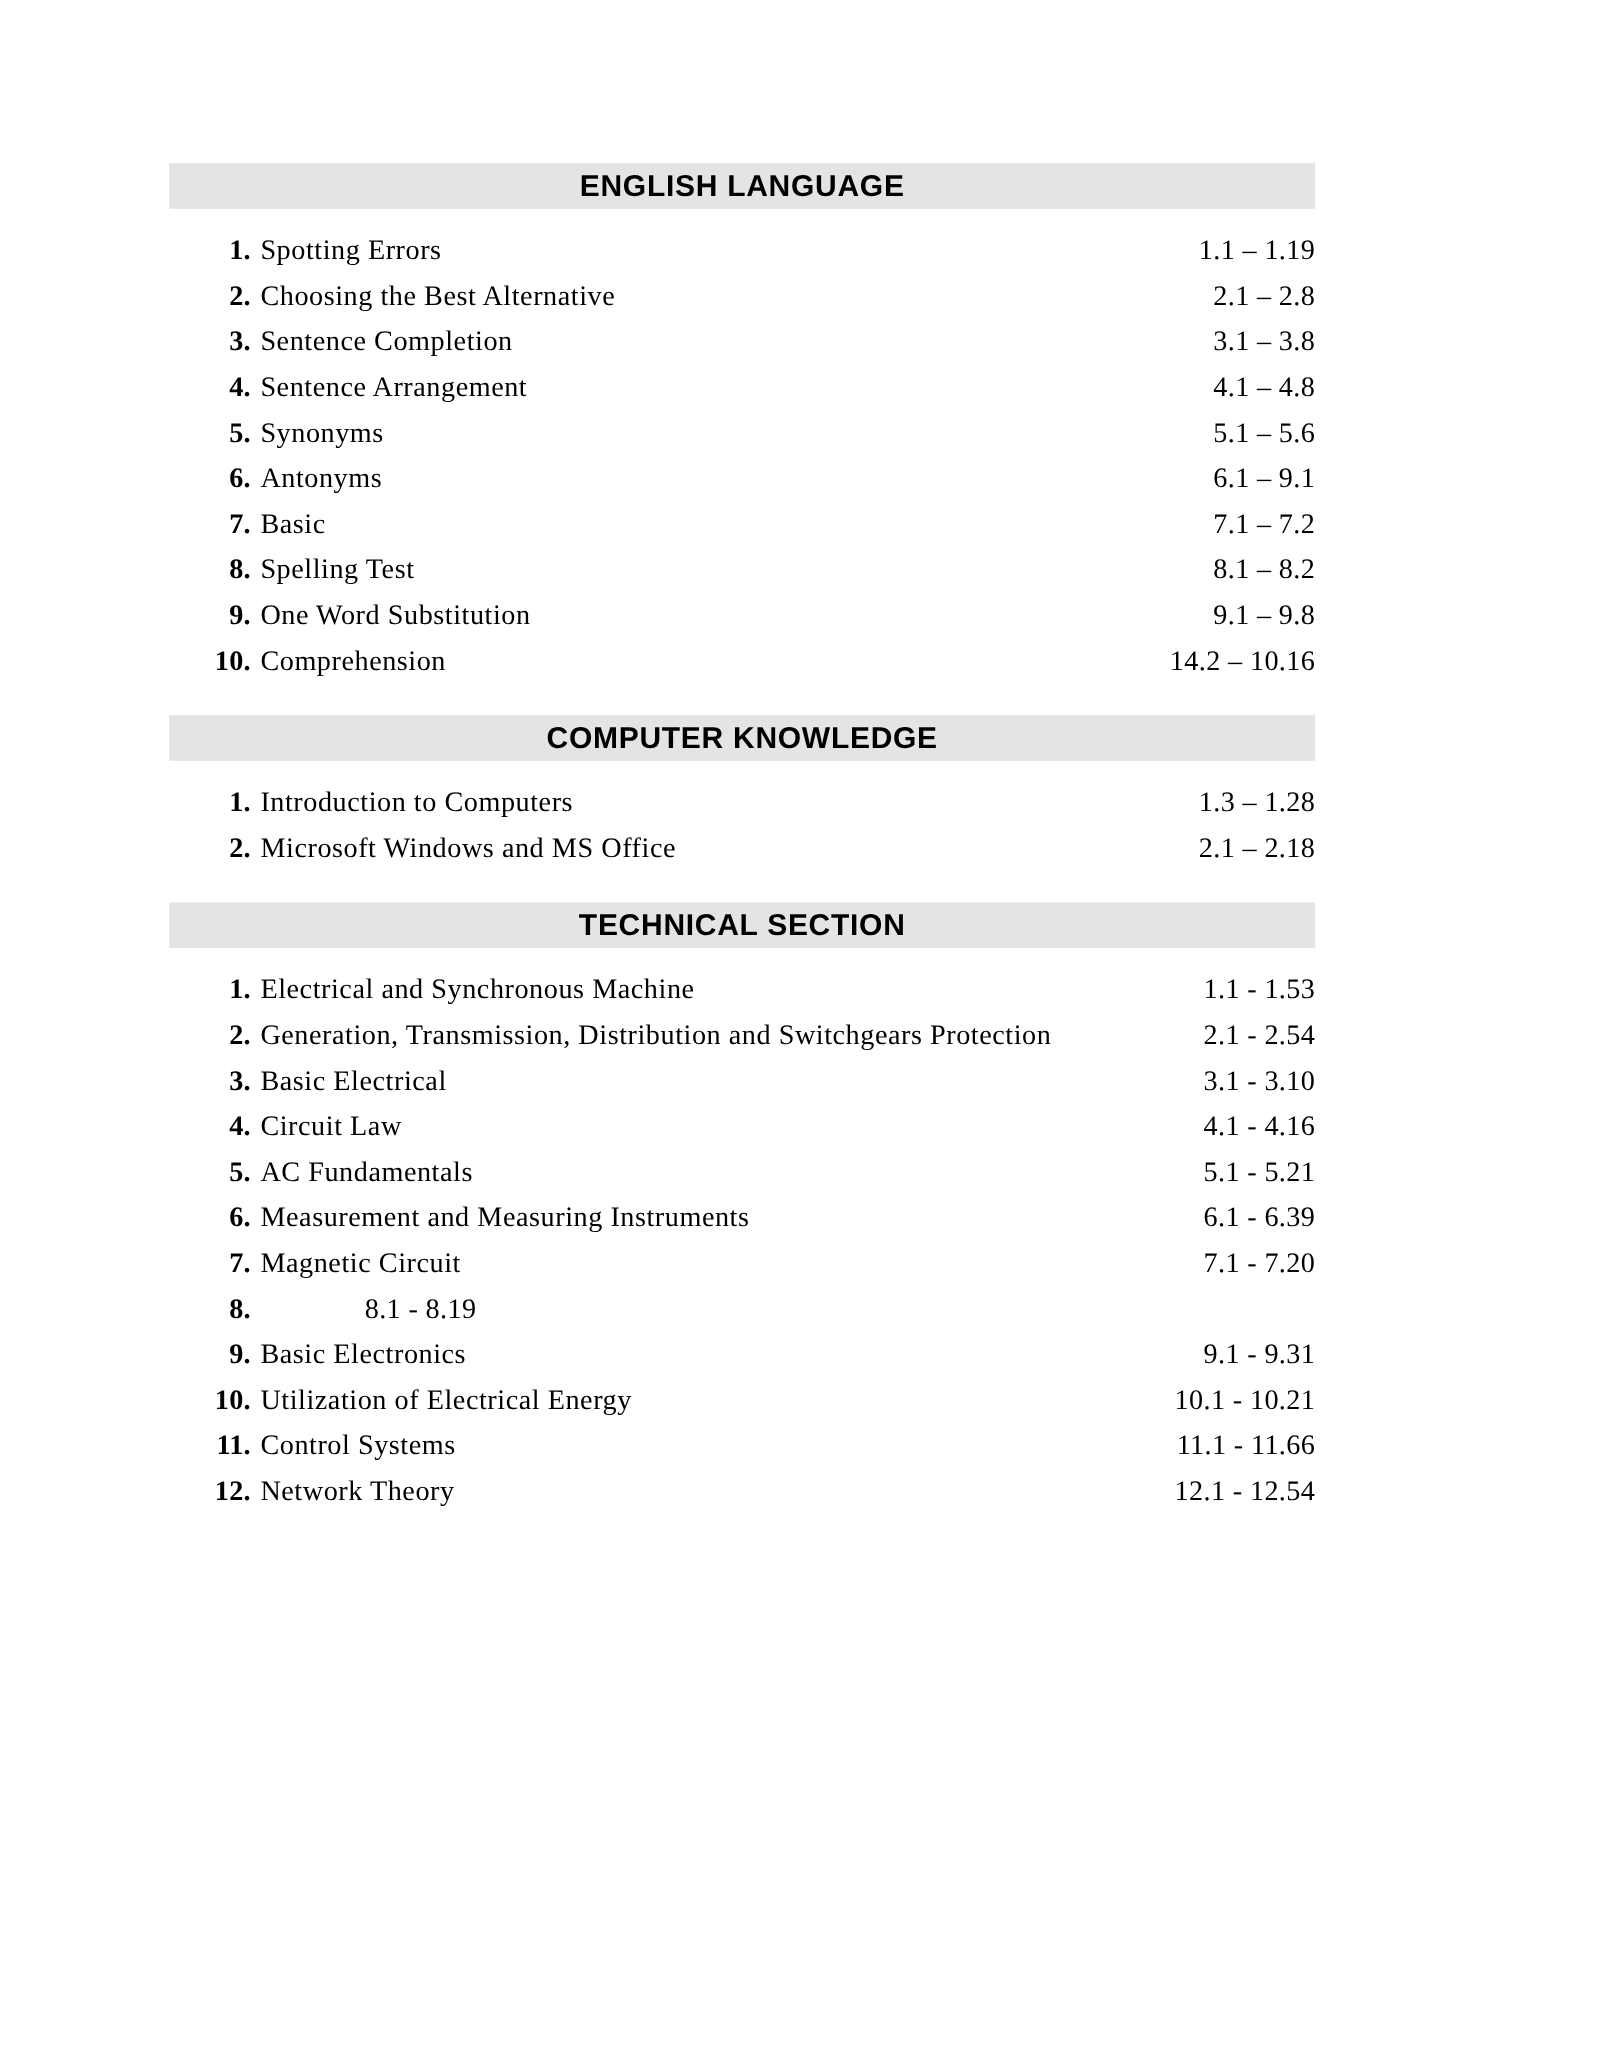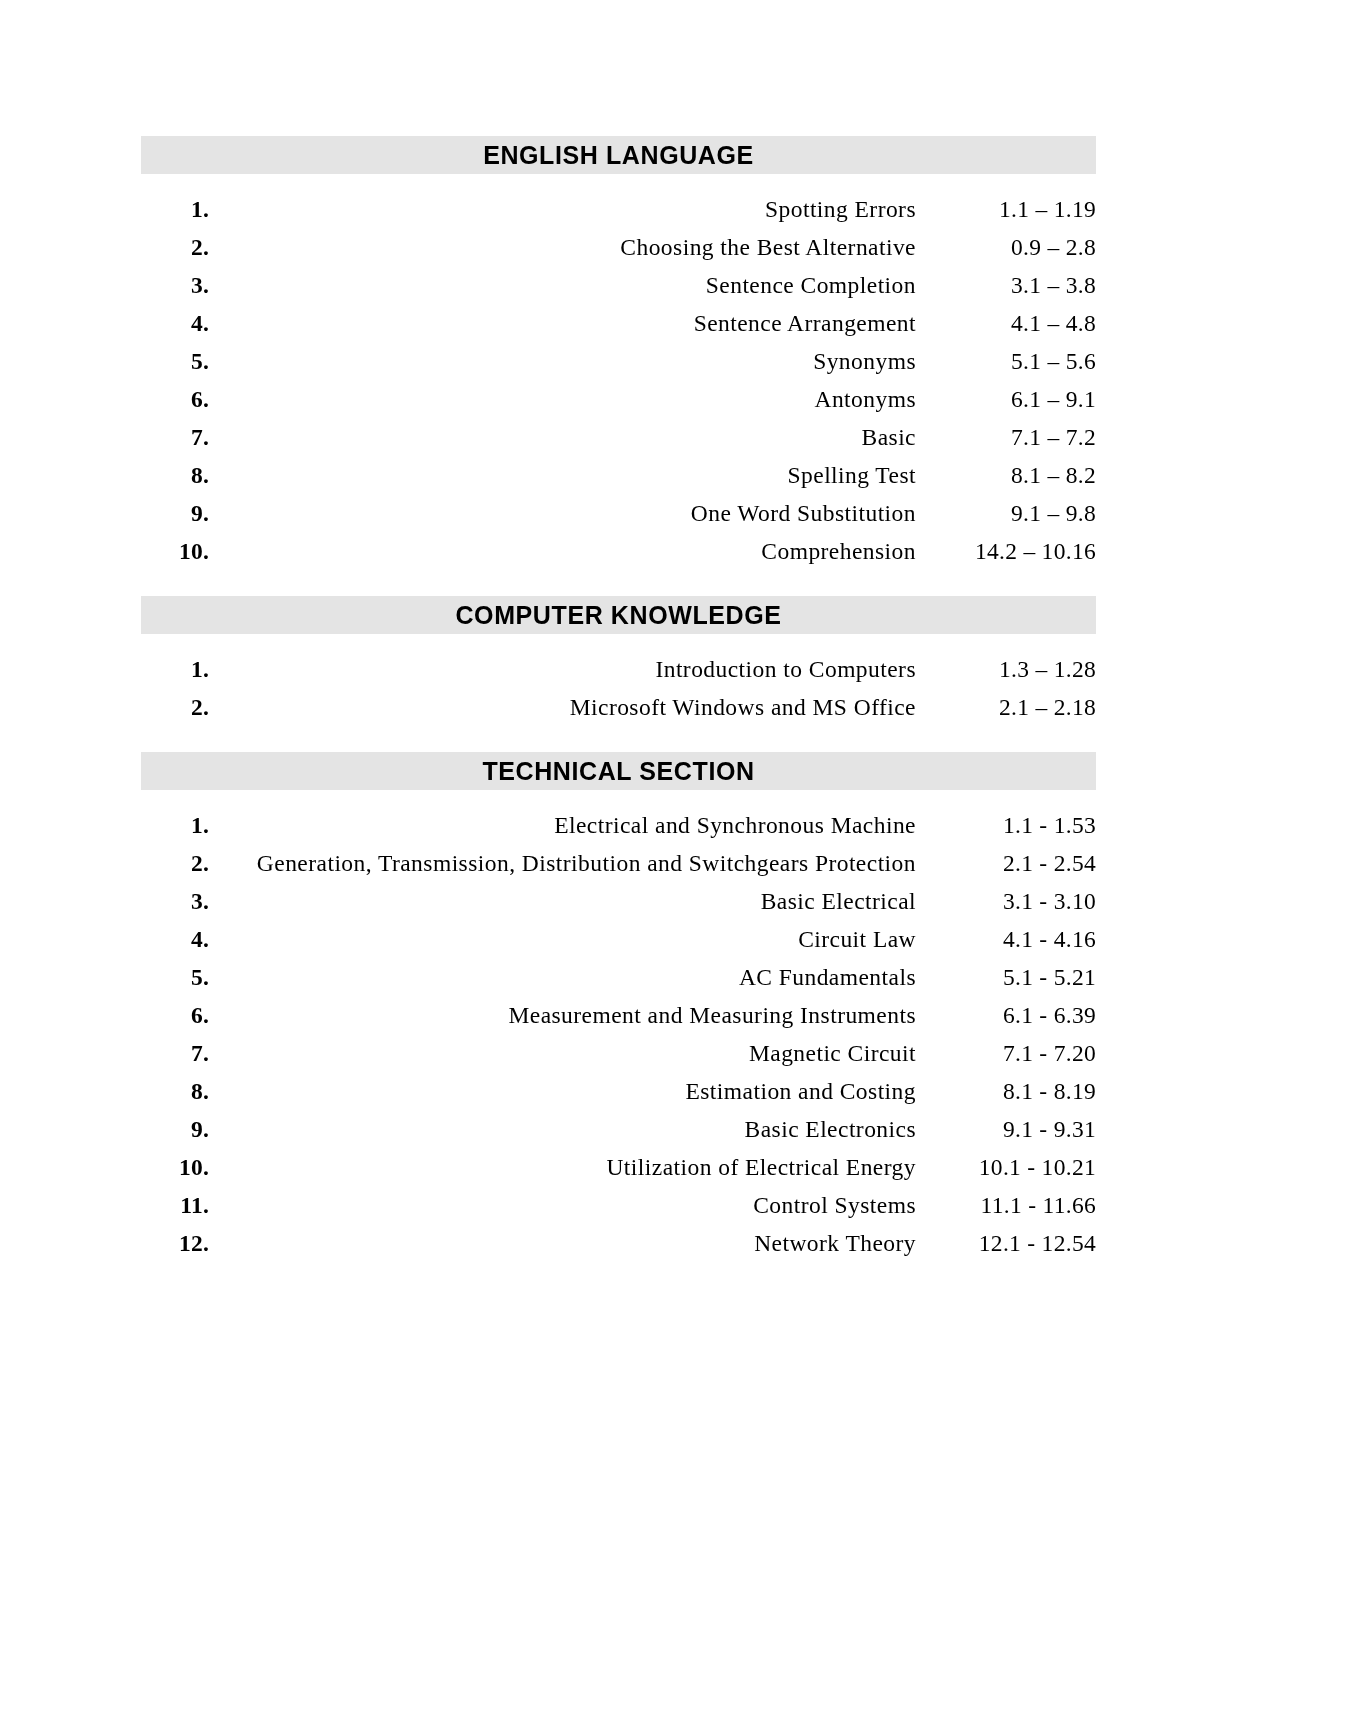--- a/index.html
+++ b/index.html
@@ -61,21 +61,21 @@
     width: 76px;
     min-width: 76px;
     text-align: right;
     font-weight: bold;
     padding-right: 8px;
     box-sizing: border-box;
     letter-spacing: 0.2px;
   }
   .entry .title {
     flex: 1 1 auto;
-    text-align: right;
+    text-align: left;
     letter-spacing: 0.45px;
     white-space: nowrap;
   }
   .entry .pages {
     flex: 0 0 auto;
     text-align: right;
     width: 180px;
     letter-spacing: 0.3px;
     white-space: nowrap;
   }
@@ -97,21 +97,21 @@
     <div class="entries">
 
       <div class="entry">
         <span class="num">1.</span>
         <span class="title">Spotting Errors</span>
         <span class="pages">1.1 – 1.19</span>
       </div>
       <div class="entry">
         <span class="num">2.</span>
         <span class="title">Choosing the Best Alternative</span>
-        <span class="pages">0.9 – 2.8</span>
+        <span class="pages">2.1 – 2.8</span>
       </div>
       <div class="entry">
         <span class="num">3.</span>
         <span class="title">Sentence Completion</span>
         <span class="pages">3.1 – 3.8</span>
       </div>
       <div class="entry">
         <span class="num">4.</span>
         <span class="title">Sentence Arrangement</span>
         <span class="pages">4.1 – 4.8</span>
@@ -206,21 +206,20 @@
         <span class="title">Measurement and Measuring Instruments</span>
         <span class="pages">6.1 - 6.39</span>
       </div>
       <div class="entry">
         <span class="num">7.</span>
         <span class="title">Magnetic Circuit</span>
         <span class="pages">7.1 - 7.20</span>
       </div>
       <div class="entry">
         <span class="num">8.</span>
-        <span class="title">Estimation and Costing</span>
         <span class="pages">8.1 - 8.19</span>
       </div>
       <div class="entry">
         <span class="num">9.</span>
         <span class="title">Basic Electronics</span>
         <span class="pages">9.1 - 9.31</span>
       </div>
       <div class="entry">
         <span class="num">10.</span>
         <span class="title">Utilization of Electrical Energy</span>

